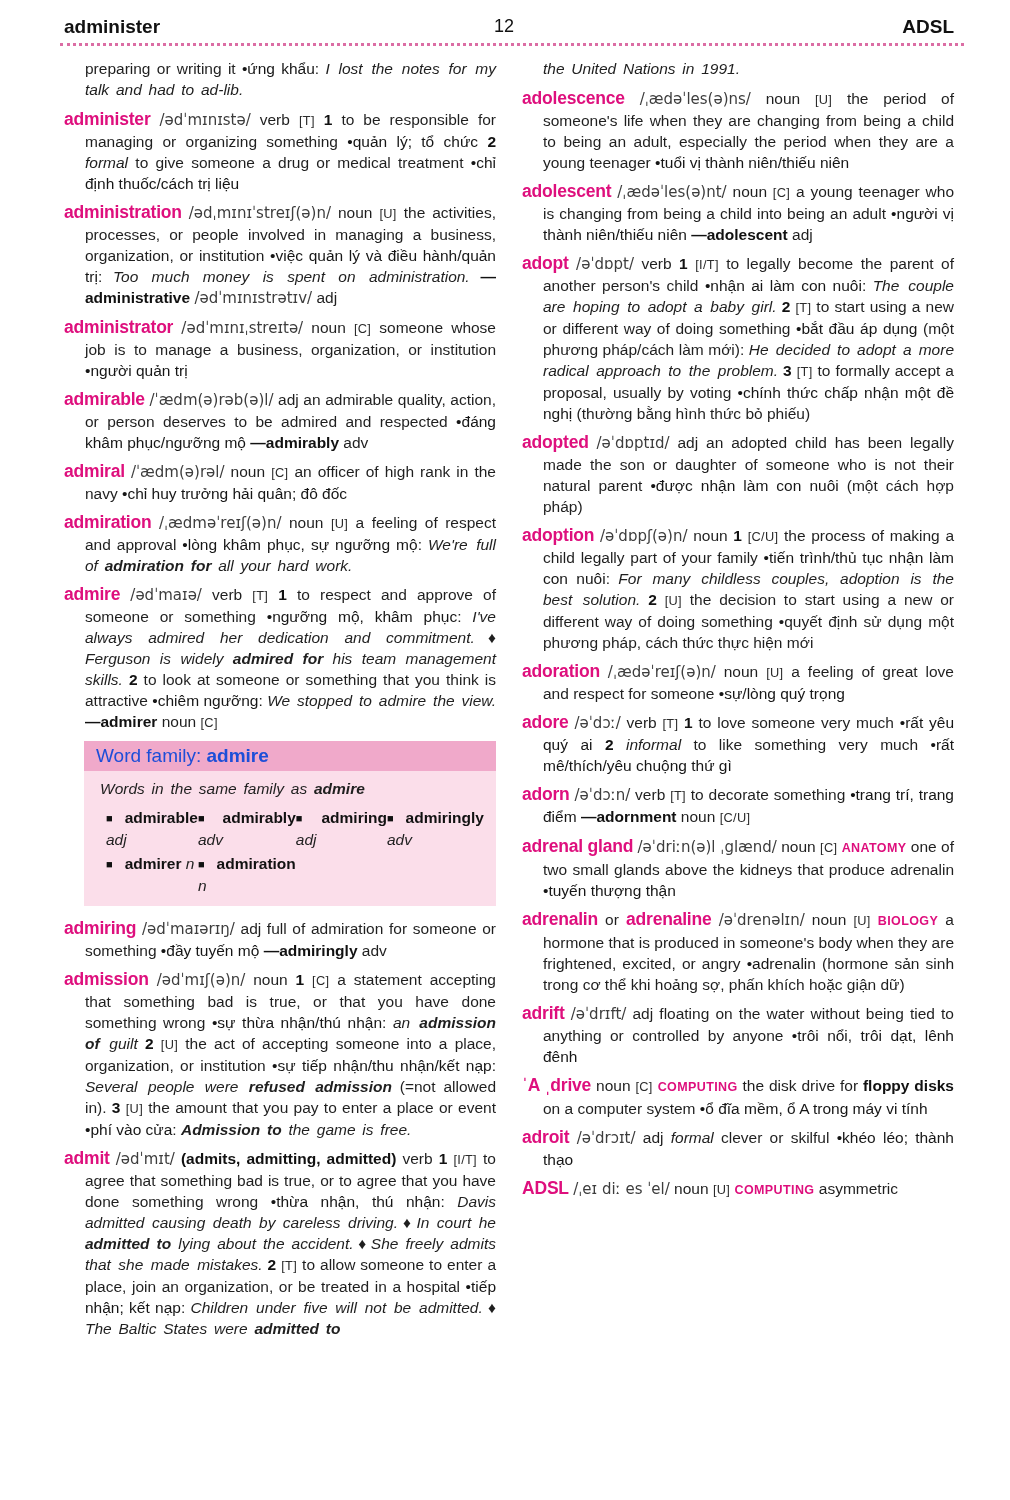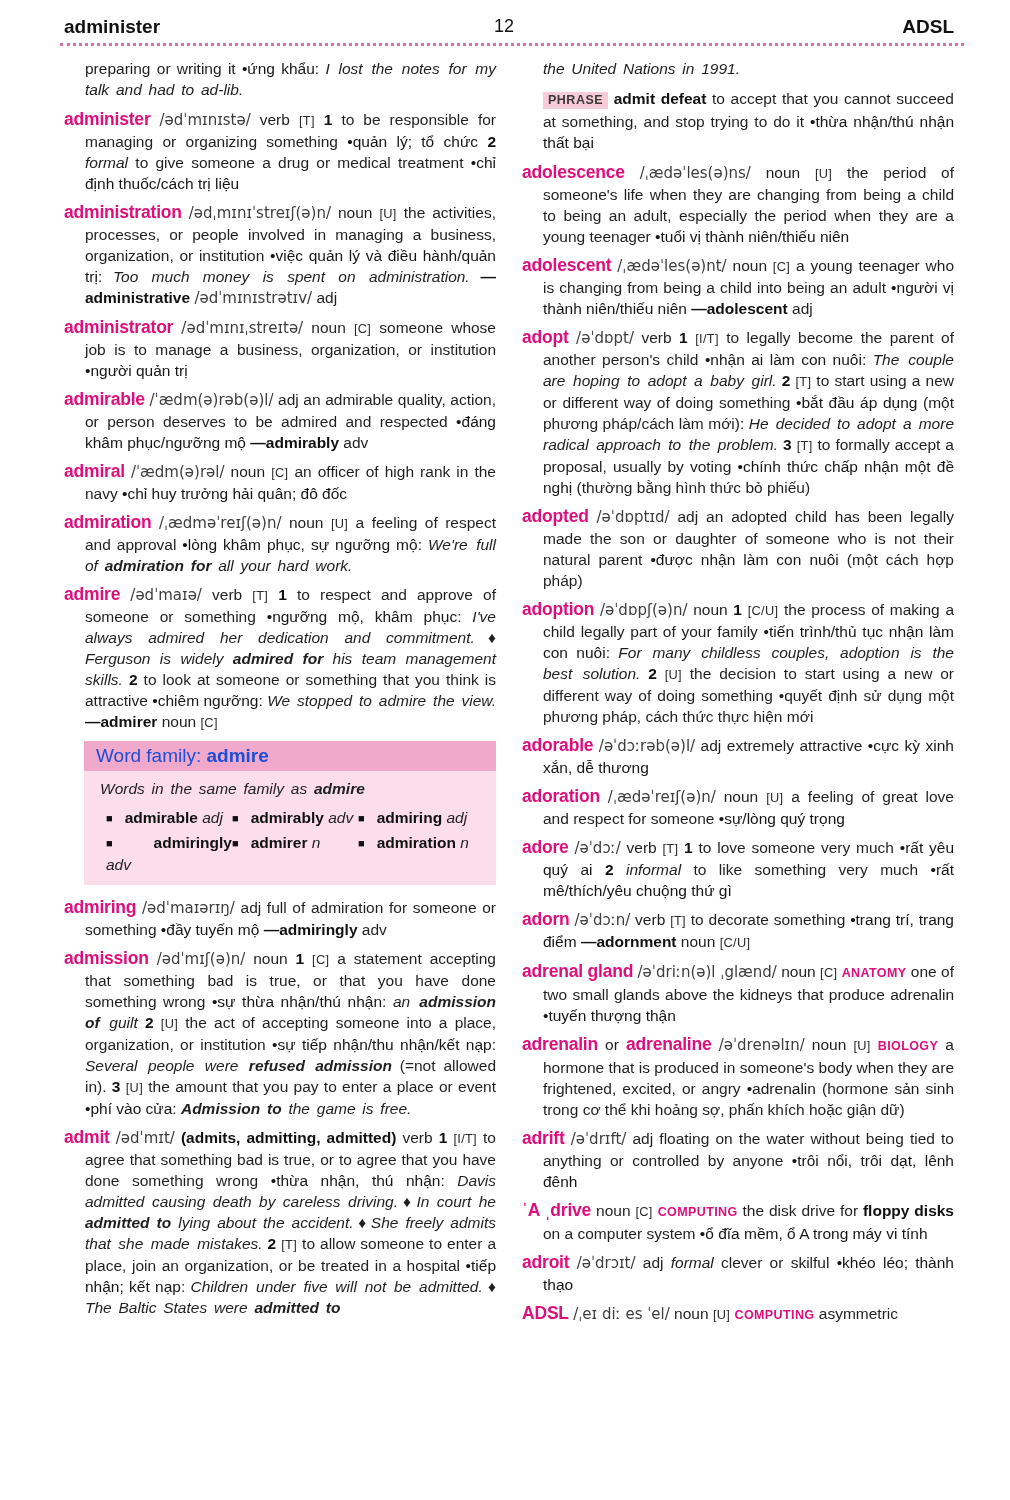--- a/index.html
+++ b/index.html
@@ -55,21 +55,21 @@
   }
   .r-subj { color: #de0f7d; font-weight: bold; font-size: 12.5px; letter-spacing: 0.4px; }
 
   
   .wf-box { margin: 3px 0 12px 20px; text-indent: 0; }
   .wf-head { background: #f0a9ca; padding: 4px 12px 5px; font-size: 19px; color: #1d4ed8; }
   .wf-head .wf-title-word { font-weight: bold; }
   .wf-body { background: #fbdeea; padding: 7px 12px 10px; }
   .wf-intro { font-style: italic; word-spacing: 2.5px; margin: 0 0 8px 4px; font-size: 15.5px; }
   .wf-intro .wf-intro-word { font-weight: bold; }
-  .wf-grid { display: grid; grid-template-columns: 1fr 1fr 1fr; row-gap: 3px; padding-left: 10px; }
+  .wf-grid { display: grid; grid-template-columns: 1fr 1fr 1fr 1fr; row-gap: 3px; padding-left: 10px; }
   .wf-item { font-size: 15.5px; }
   .wf-bullet { font-size: 11px; vertical-align: 1px; margin-right: 12px; color: #111; }
   .wf-word { font-weight: bold; color: #111; }
   .wf-pos { font-style: italic; }
 </style>
 </head>
 <body>
 
 <div class="page">
   <div class="pg-header">
@@ -102,27 +102,25 @@
               <div class="wf-item"><span class="wf-bullet">■</span><span class="wf-word">admiration </span><span class="wf-pos">n</span></div>
             </div>
           </div>
         </div>
         <p class="para"><span class="r-hw">admiring</span><span class="r-txt"> </span><span class="r-ipa">/ədˈmaɪərɪŋ/</span><span class="r-txt"> adj full of admiration for someone or something </span><span class="r-vn">•đầy tuyến mộ</span><span class="r-txt"> </span><span class="r-der">—admiringly</span><span class="r-txt"> adv</span></p>
         <p class="para"><span class="r-hw">admission</span><span class="r-txt"> </span><span class="r-ipa">/ədˈmɪʃ(ə)n/</span><span class="r-txt"> noun </span><span class="r-num">1</span><span class="r-txt"> </span><span class="r-gram">[C]</span><span class="r-txt"> a statement accepting that something bad is true, or that you have done something wrong </span><span class="r-vn">•sự thừa nhận/thú nhận</span><span class="r-txt">: </span><span class="r-ex">an </span><span class="r-exb">admission of</span><span class="r-ex"> guilt</span><span class="r-txt"> </span><span class="r-num">2</span><span class="r-txt"> </span><span class="r-gram">[U]</span><span class="r-txt"> the act of accepting someone into a place, organization, or institution </span><span class="r-vn">•sự tiếp nhận/thu nhận/kết nạp</span><span class="r-txt">: </span><span class="r-ex">Several people were </span><span class="r-exb">refused admission</span><span class="r-txt"> (=not allowed in). </span><span class="r-num">3</span><span class="r-txt"> </span><span class="r-gram">[U]</span><span class="r-txt"> the amount that you pay to enter a place or event </span><span class="r-vn">•phí vào cửa</span><span class="r-txt">: </span><span class="r-exb">Admission to</span><span class="r-ex"> the game is free.</span></p>
         <p class="para"><span class="r-hw">admit</span><span class="r-txt"> </span><span class="r-ipa">/ədˈmɪt/</span><span class="r-txt"> </span><span class="r-bld">(admits, admitting, admitted)</span><span class="r-txt"> verb </span><span class="r-num">1</span><span class="r-txt"> </span><span class="r-gram">[I/T]</span><span class="r-txt"> to agree that something bad is true, or to agree that you have done something wrong </span><span class="r-vn">•thừa nhận, thú nhận</span><span class="r-txt">: </span><span class="r-ex">Davis admitted causing death by careless driving.</span><span class="r-txt"> ♦ </span><span class="r-ex">In court he </span><span class="r-exb">admitted to</span><span class="r-ex"> lying about the accident.</span><span class="r-txt"> ♦ </span><span class="r-ex">She freely admits that she made mistakes.</span><span class="r-txt"> </span><span class="r-num">2</span><span class="r-txt"> </span><span class="r-gram">[T]</span><span class="r-txt"> to allow someone to enter a place, join an organization, or be treated in a hospital </span><span class="r-vn">•tiếp nhận; kết nạp</span><span class="r-txt">: </span><span class="r-ex">Children under five will not be admitted.</span><span class="r-txt"> ♦ </span><span class="r-ex">The Baltic States were </span><span class="r-exb">admitted to</span></p>
       </div>
     <div class="col">
         <p class="para cont"><span class="r-ex">the United Nations in 1991.</span></p>
-        <p class="para cont"><span class="r-tag">PHRASE</span><span class="r-txt"> </span><span class="r-bld">admit defeat</span><span class="r-txt"> to accept that you cannot succeed at something, and stop trying to do it </span><span class="r-vn">•thừa nhận/thú nhận thất bại</span></p>
         <p class="para"><span class="r-hw">adolescence</span><span class="r-txt"> </span><span class="r-ipa">/ˌædəˈles(ə)ns/</span><span class="r-txt"> noun </span><span class="r-gram">[U]</span><span class="r-txt"> the period of someone's life when they are changing from being a child to being an adult, especially the period when they are a young teenager </span><span class="r-vn">•tuổi vị thành niên/thiếu niên</span></p>
         <p class="para"><span class="r-hw">adolescent</span><span class="r-txt"> </span><span class="r-ipa">/ˌædəˈles(ə)nt/</span><span class="r-txt"> noun </span><span class="r-gram">[C]</span><span class="r-txt"> a young teenager who is changing from being a child into being an adult </span><span class="r-vn">•người vị thành niên/thiếu niên</span><span class="r-txt"> </span><span class="r-der">—adolescent</span><span class="r-txt"> adj</span></p>
         <p class="para"><span class="r-hw">adopt</span><span class="r-txt"> </span><span class="r-ipa">/əˈdɒpt/</span><span class="r-txt"> verb </span><span class="r-num">1</span><span class="r-txt"> </span><span class="r-gram">[I/T]</span><span class="r-txt"> to legally become the parent of another person's child </span><span class="r-vn">•nhận ai làm con nuôi</span><span class="r-txt">: </span><span class="r-ex">The couple are hoping to adopt a baby girl.</span><span class="r-txt"> </span><span class="r-num">2</span><span class="r-txt"> </span><span class="r-gram">[T]</span><span class="r-txt"> to start using a new or different way of doing something </span><span class="r-vn">•bắt đầu áp dụng</span><span class="r-txt"> (một phương pháp/cách làm mới): </span><span class="r-ex">He decided to adopt a more radical approach to the problem.</span><span class="r-txt"> </span><span class="r-num">3</span><span class="r-txt"> </span><span class="r-gram">[T]</span><span class="r-txt"> to formally accept a proposal, usually by voting </span><span class="r-vn">•chính thức chấp nhận một đề nghị</span><span class="r-txt"> (thường bằng hình thức bỏ phiếu)</span></p>
         <p class="para"><span class="r-hw">adopted</span><span class="r-txt"> </span><span class="r-ipa">/əˈdɒptɪd/</span><span class="r-txt"> adj an adopted child has been legally made the son or daughter of someone who is not their natural parent </span><span class="r-vn">•được nhận làm con nuôi</span><span class="r-txt"> (một cách hợp pháp)</span></p>
         <p class="para"><span class="r-hw">adoption</span><span class="r-txt"> </span><span class="r-ipa">/əˈdɒpʃ(ə)n/</span><span class="r-txt"> noun </span><span class="r-num">1</span><span class="r-txt"> </span><span class="r-gram">[C/U]</span><span class="r-txt"> the process of making a child legally part of your family </span><span class="r-vn">•tiến trình/thủ tục nhận làm con nuôi</span><span class="r-txt">: </span><span class="r-ex">For many childless couples, adoption is the best solution.</span><span class="r-txt"> </span><span class="r-num">2</span><span class="r-txt"> </span><span class="r-gram">[U]</span><span class="r-txt"> the decision to start using a new or different way of doing something •quyết định sử dụng một phương pháp, cách thức thực hiện mới</span></p>
-        <p class="para"><span class="r-hw">adorable</span><span class="r-txt"> </span><span class="r-ipa">/əˈdɔːrəb(ə)l/</span><span class="r-txt"> adj extremely attractive </span><span class="r-vn">•cực kỳ xinh xắn, dễ thương</span></p>
         <p class="para"><span class="r-hw">adoration</span><span class="r-txt"> </span><span class="r-ipa">/ˌædəˈreɪʃ(ə)n/</span><span class="r-txt"> noun </span><span class="r-gram">[U]</span><span class="r-txt"> a feeling of great love and respect for someone </span><span class="r-vn">•sự/lòng quý trọng</span></p>
         <p class="para"><span class="r-hw">adore</span><span class="r-txt"> </span><span class="r-ipa">/əˈdɔː/</span><span class="r-txt"> verb </span><span class="r-gram">[T]</span><span class="r-txt"> </span><span class="r-num">1</span><span class="r-txt"> to love someone very much </span><span class="r-vn">•rất yêu quý ai</span><span class="r-txt"> </span><span class="r-num">2</span><span class="r-txt"> </span><span class="r-lbl">informal</span><span class="r-txt"> to like something very much </span><span class="r-vn">•rất mê/thích/yêu chuộng thứ gì</span></p>
         <p class="para"><span class="r-hw">adorn</span><span class="r-txt"> </span><span class="r-ipa">/əˈdɔːn/</span><span class="r-txt"> verb </span><span class="r-gram">[T]</span><span class="r-txt"> to decorate something </span><span class="r-vn">•trang trí, trang điểm</span><span class="r-txt"> </span><span class="r-der">—adornment</span><span class="r-txt"> noun </span><span class="r-gram">[C/U]</span></p>
         <p class="para"><span class="r-hw">adrenal gland</span><span class="r-txt"> </span><span class="r-ipa">/əˈdriːn(ə)l ˌglænd/</span><span class="r-txt"> noun </span><span class="r-gram">[C]</span><span class="r-txt"> </span><span class="r-subj">ANATOMY</span><span class="r-txt"> one of two small glands above the kidneys that produce adrenalin </span><span class="r-vn">•tuyến thượng thận</span></p>
         <p class="para"><span class="r-hw">adrenalin</span><span class="r-txt"> or </span><span class="r-hw">adrenaline</span><span class="r-txt"> </span><span class="r-ipa">/əˈdrenəlɪn/</span><span class="r-txt"> noun </span><span class="r-gram">[U]</span><span class="r-txt"> </span><span class="r-subj">BIOLOGY</span><span class="r-txt"> a hormone that is produced in someone's body when they are frightened, excited, or angry </span><span class="r-vn">•adrenalin</span><span class="r-txt"> (hormone sản sinh trong cơ thể khi hoảng sợ, phấn khích hoặc giận dữ)</span></p>
         <p class="para"><span class="r-hw">adrift</span><span class="r-txt"> </span><span class="r-ipa">/əˈdrɪft/</span><span class="r-txt"> adj floating on the water without being tied to anything or controlled by anyone </span><span class="r-vn">•trôi nổi, trôi dạt, lênh đênh</span></p>
         <p class="para"><span class="r-hw">ˈA ˌdrive</span><span class="r-txt"> noun </span><span class="r-gram">[C]</span><span class="r-txt"> </span><span class="r-subj">COMPUTING</span><span class="r-txt"> the disk drive for </span><span class="r-bld">floppy disks</span><span class="r-txt"> on a computer system </span><span class="r-vn">•ổ đĩa mềm, ổ A trong máy vi tính</span></p>
         <p class="para"><span class="r-hw">adroit</span><span class="r-txt"> </span><span class="r-ipa">/əˈdrɔɪt/</span><span class="r-txt"> adj </span><span class="r-lbl">formal</span><span class="r-txt"> clever or skilful </span><span class="r-vn">•khéo léo; thành thạo</span></p>
         <p class="para"><span class="r-hw">ADSL</span><span class="r-txt"> </span><span class="r-ipa">/ˌeɪ diː es ˈel/</span><span class="r-txt"> noun </span><span class="r-gram">[U]</span><span class="r-txt"> </span><span class="r-subj">COMPUTING</span><span class="r-txt"> asymmetric</span></p>
       </div>

